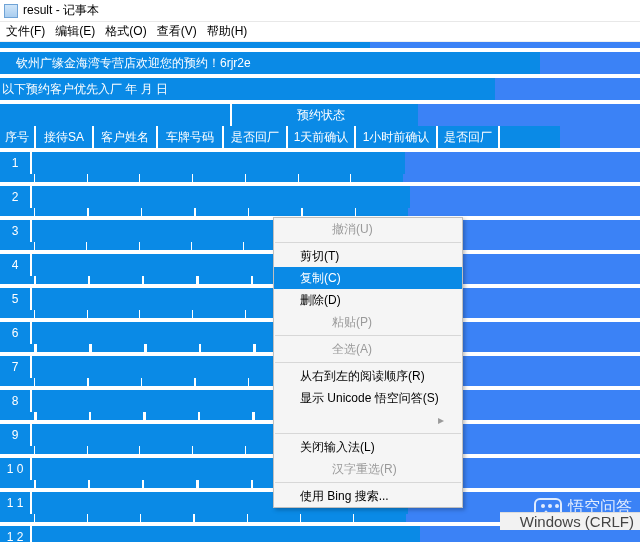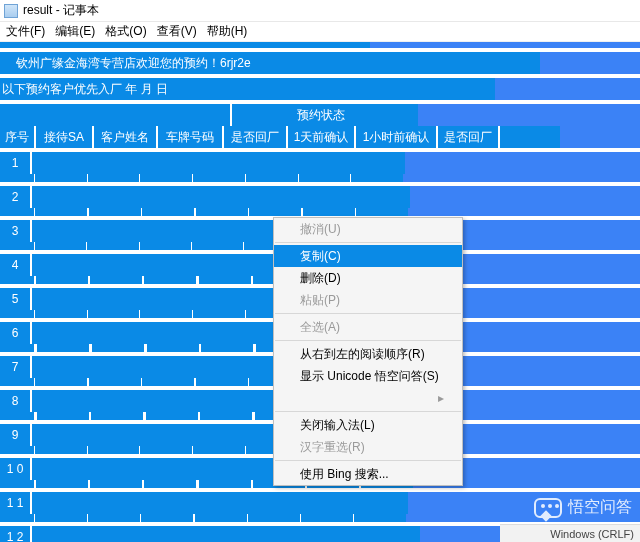--- a/index.html
+++ b/index.html
@@ -16,25 +16,25 @@
   .cell { display:inline-flex; align-items:center; justify-content:center; color:#fff; font-size:12px; }
   .divv { width:2px; height:22px; background:#fff; display:inline-block; }
   .numcol { width:30px; display:inline-flex; align-items:center; justify-content:center;}
   .datarow { display:flex; align-items:center; }
   .stub { height:22px; display:inline-block; }
   .tick  { width:3px; height:8px; background:#fff; margin-right: 52px; }
   .tick:first-child{ margin-left:0;}
   
   .ctx { position:absolute; width:190px; background:#f5f5f5; border:1px solid #bfbfbf; box-shadow: 2px 2px 4px rgba(0,0,0,.25); font-size:12px; }
   .ctx .mi { height:22px; display:flex; align-items:center; padding:0 18px 0 26px; color:#000; white-space:nowrap; }
-  .ctx .mi.dis { color:#9a9a9a; }
+  .ctx .mi.dis { color:#9a9a9a;margin-left:32px; }
   .ctx .mi.hl { background:#0a8ae6; color:#fff; }
   .ctx hr { border:none; border-top:1px solid #d7d7d7; margin:2px 1px; }
   
-  .status { position:absolute; bottom:0; right:0; height:18px; display:flex; align-items:center; font-size:11px; color:#444; background:#f2f2f2; border-top:1px solid #dcdcdc; padding:0 6px; gap:4px; width:140px; justify-content:flex-end;}
+  .status { position:absolute; bottom:12px; right:0; height:18px; display:flex; align-items:center; font-size:15px; color:#444; background:#f2f2f2; border-top:1px solid #dcdcdc; padding:0 6px; gap:4px; width:140px; justify-content:flex-end;}
   
   .wm { position:absolute; right:8px; bottom:24px; display:flex; align-items:center; gap:6px; color:#fff; opacity:.85; font-size:16px; font-weight:500;}
   .wm .bubble { width:28px; height:20px; border:2px solid #fff; border-radius:6px; position:relative;}
   .wm .bubble::after{content:""; position:absolute; width:8px;height:8px;background:#fff; transform:rotate(45deg); bottom:-4px; left:6px;}
   .wm .dots{position:absolute; left:5px; top:4px; display:flex; gap:3px;}
   .wm .dots i{width:4px;height:4px;border-radius:50%;background:#fff;display:block;}
   
 </style>
 </head>
 <body>
@@ -290,20 +290,21 @@
           <span class="numcol">1 2</span>
           <span class="divv"></span>
           <span class="stub" style="flex:1"></span>
         </div>
       </div>
     </div>
 
   <div class="ctx" style="left:273px; top:175px;">
     <div class="mi dis">撤消(U)</div>
     <hr>
+    <div class="mi">剪切(T)</div>
     <div class="mi hl">复制(C)</div>
     <div class="mi">删除(D)</div>
     <div class="mi dis">粘贴(P)</div>
     <hr>
     <div class="mi dis">全选(A)</div>
     <hr>
     <div class="mi">从右到左的阅读顺序(R)</div>
     <div class="mi">显示 Unicode 悟空问答(S)</div>
     <div class="mi dis">
       <span style="margin-left:auto;">▸</span>

